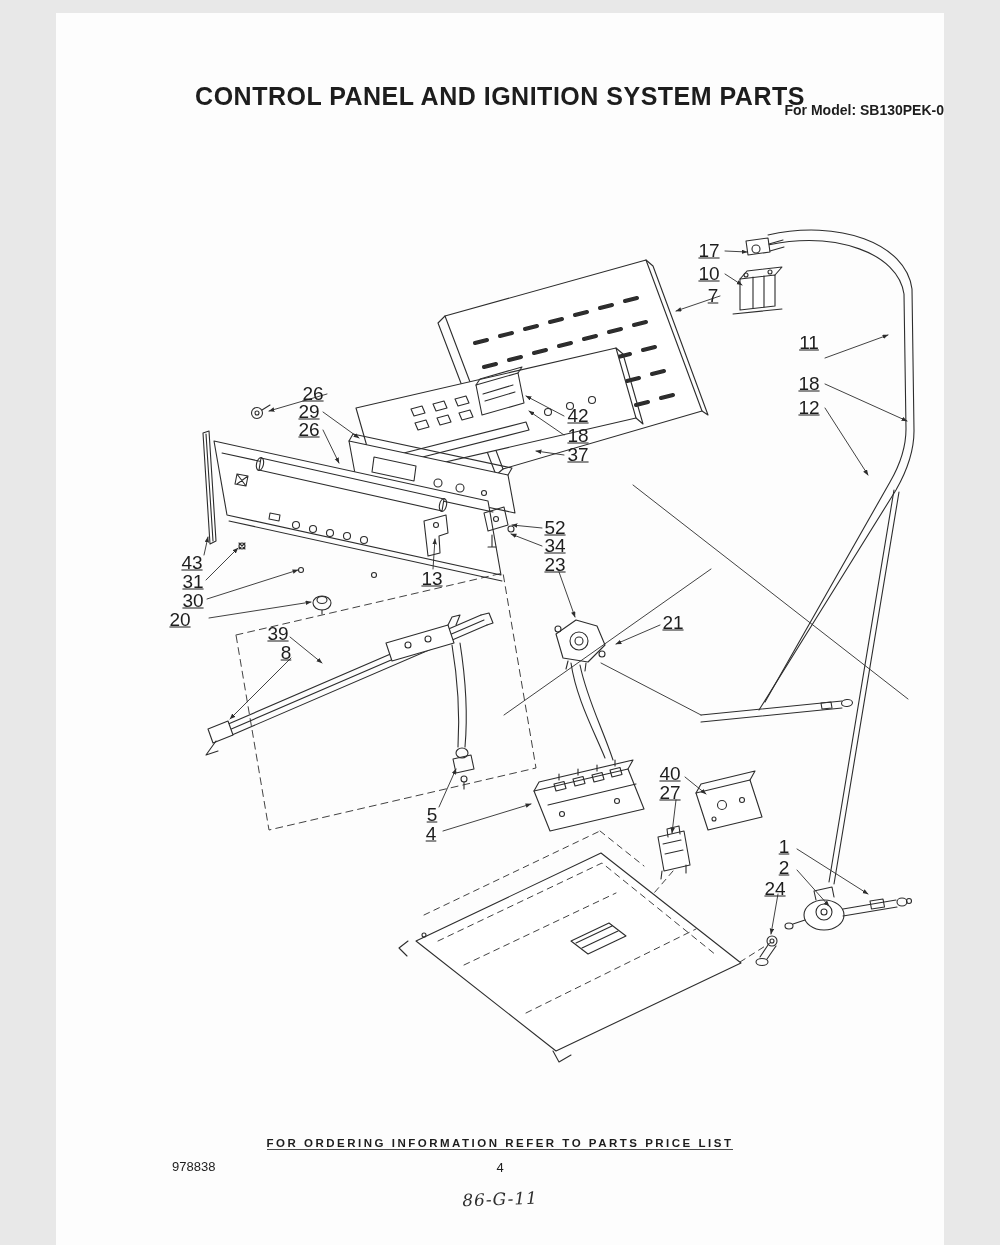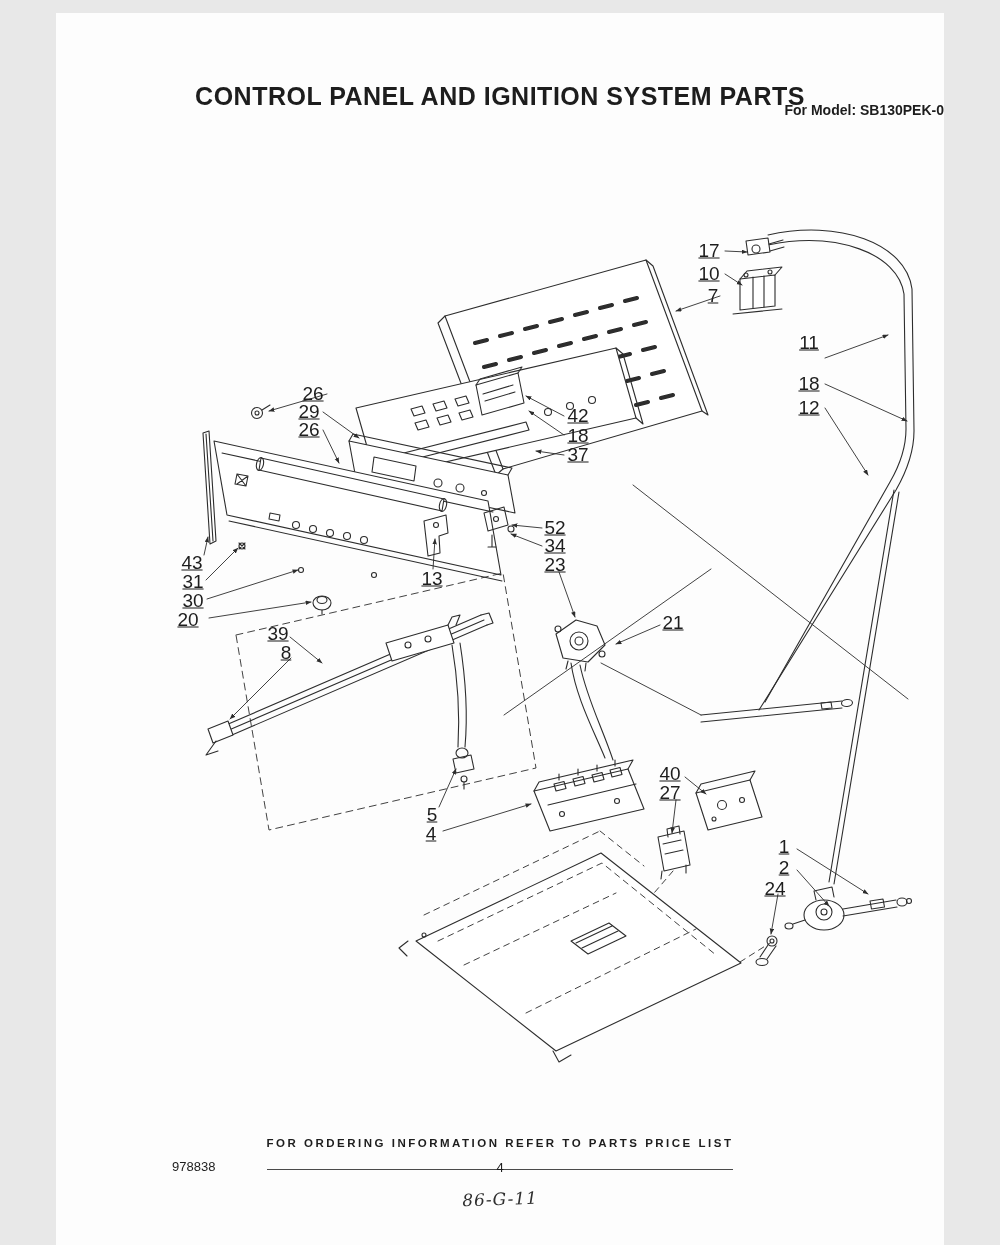--- a/index.html
+++ b/index.html
@@ -7,21 +7,21 @@
         font-family:"Liberation Sans",sans-serif;color:#1d1d1d;overflow:hidden;}
   .diagram-svg{position:absolute;left:0;top:0;}
   .title{position:absolute;left:0;right:0;top:52px;text-align:center;
          font-size:25px;font-weight:bold;letter-spacing:.5px;}
   .subtitle{position:absolute;left:0;right:0;top:89px;text-align:right;
             font-size:14px;font-weight:bold;}
   .co{position:absolute;transform:translate(-50%,-50%);font-size:19px;
       line-height:1;white-space:nowrap;text-decoration:underline;}
   .ordering-wrap{position:absolute;left:0;right:0;top:1120px;text-align:center;}
   .ordering{display:inline-block;font-size:11.5px;font-weight:bold;letter-spacing:2.5px;
-            border-bottom:1px solid #4a4a4a;padding-bottom:20px;}
+            border-bottom:1px solid #4a4a4a;padding-bottom:0;}
   .doc-number{position:absolute;left:116px;top:1146px;font-size:13px;text-align:right;}
   .page-number{position:absolute;left:0;right:0;top:1147px;text-align:center;font-size:13px;}
   .handwritten{position:absolute;left:0;right:0;top:1176px;text-align:center;
                font-family:"DejaVu Serif",serif;font-style:italic;font-size:17px;
                letter-spacing:1px;color:#2f2f2f;transform:rotate(-2deg);}
 </style>
 </head>
 <body>
 
 <div class="page">
@@ -290,21 +290,21 @@
   <span class="co" style="left:253px;top:416px">26</span>
   <span class="co" style="left:522px;top:402px">42</span>
   <span class="co" style="left:522px;top:422px">18</span>
   <span class="co" style="left:522px;top:441px">37</span>
   <span class="co" style="left:499px;top:514px">52</span>
   <span class="co" style="left:499px;top:532px">34</span>
   <span class="co" style="left:499px;top:551px">23</span>
   <span class="co" style="left:136px;top:549px">43</span>
   <span class="co" style="left:137px;top:568px">31</span>
   <span class="co" style="left:137px;top:587px">30</span>
-  <span class="co" style="left:132px;top:606px">20</span>
+  <span class="co" style="left:124px;top:606px">20</span>
   <span class="co" style="left:376px;top:565px">13</span>
   <span class="co" style="left:222px;top:620px">39</span>
   <span class="co" style="left:230px;top:639px">8</span>
   <span class="co" style="left:617px;top:609px">21</span>
   <span class="co" style="left:376px;top:801px">5</span>
   <span class="co" style="left:375px;top:820px">4</span>
   <span class="co" style="left:614px;top:760px">40</span>
   <span class="co" style="left:614px;top:779px">27</span>
   <span class="co" style="left:728px;top:833px">1</span>
   <span class="co" style="left:728px;top:854px">2</span>

